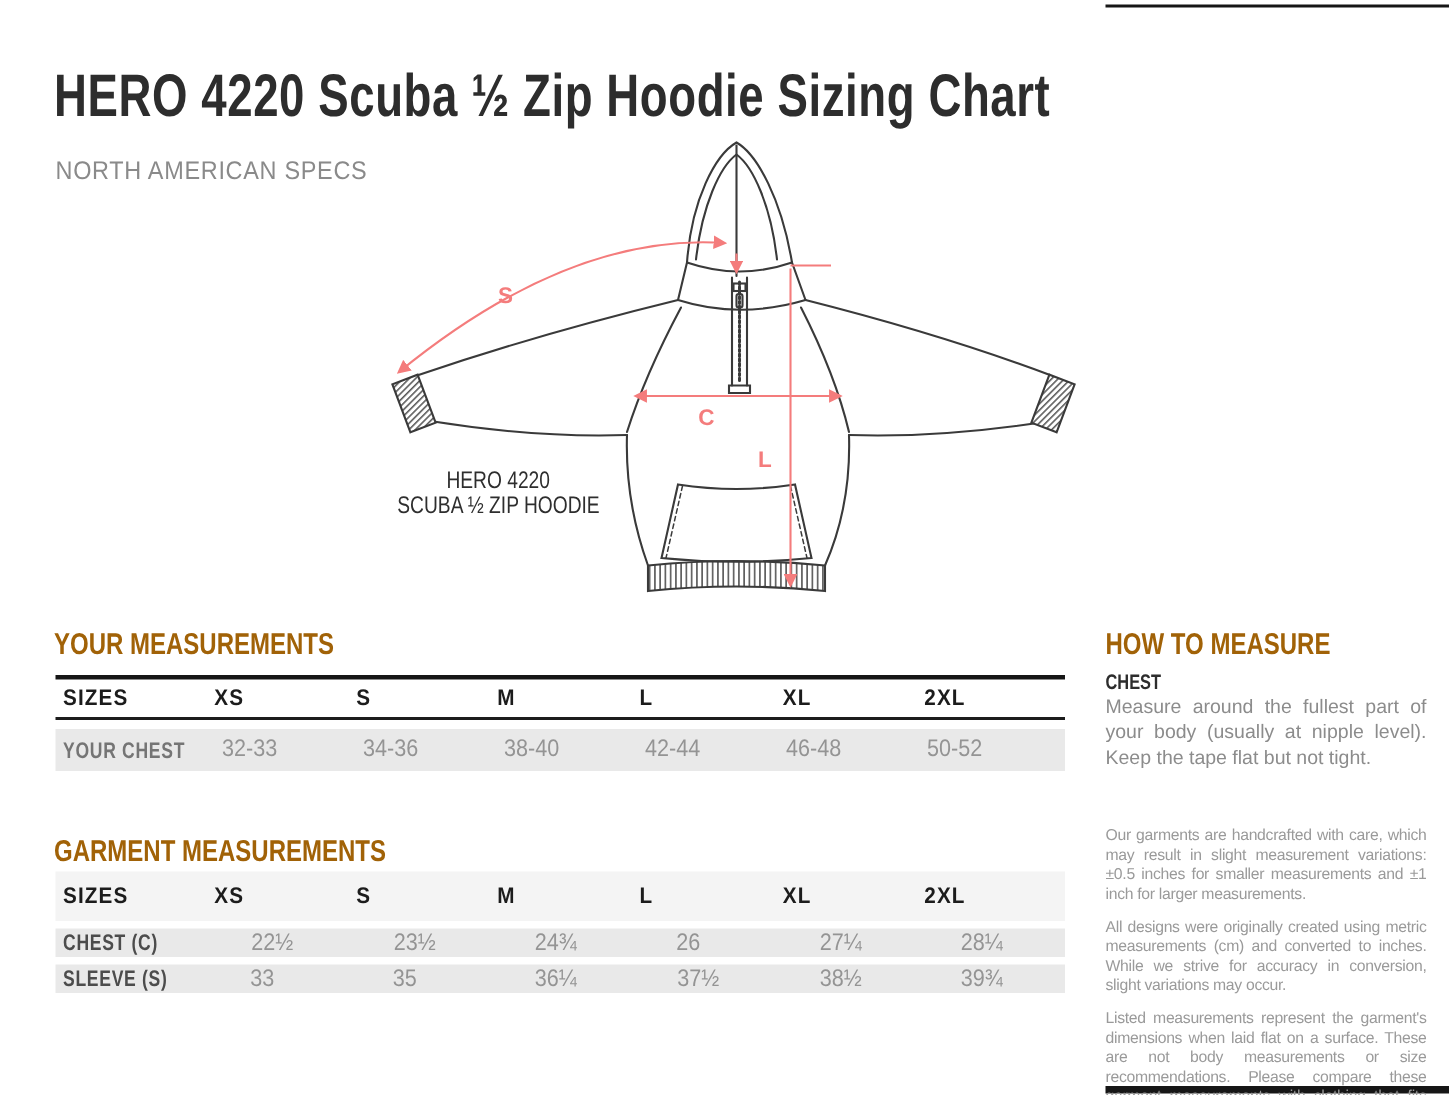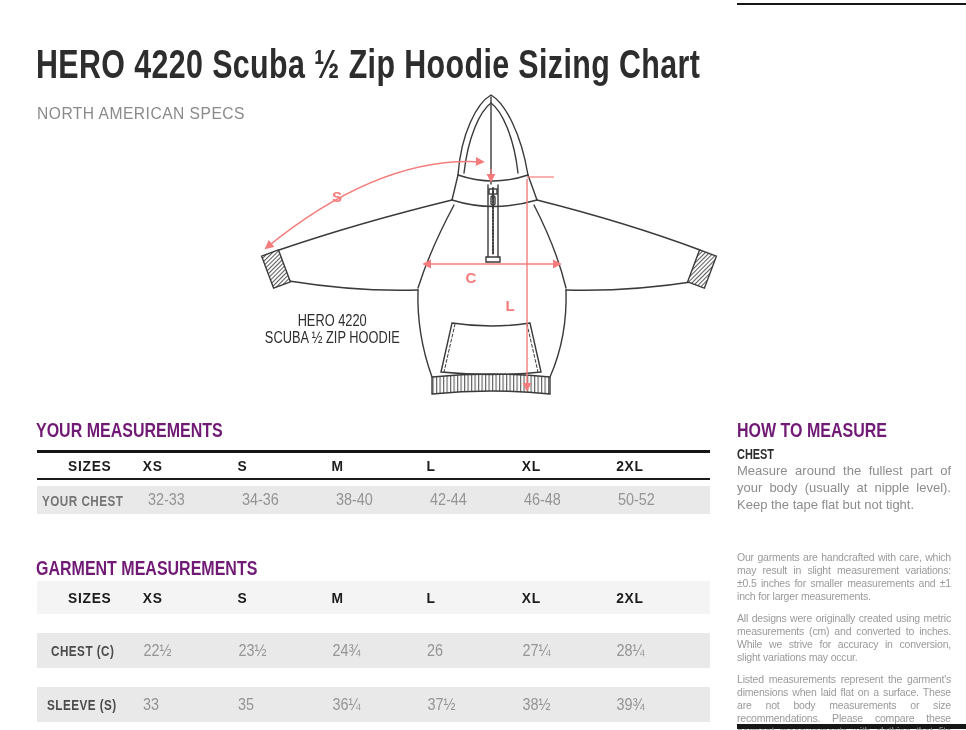--- a/index.html
+++ b/index.html
@@ -14,40 +14,40 @@
   .title .cond{transform:scaleX(0.76);}
   .subtitle{position:absolute;left:37px;top:104px;font-size:17px;font-weight:normal;color:#8a8a8a;
             letter-spacing:0.5px;}
   .subtitle .cond{transform:scaleX(0.92);}
 
   .diagram{position:absolute;left:240px;top:85px;width:510px;height:330px;}
   .product-label{position:absolute;left:243px;top:312px;width:178px;text-align:center;
                  color:#2e2e2e;font-weight:normal;font-size:16px;line-height:17px;}
   .product-label .condc{transform:scaleX(0.80);}
 
-  .sec-head{position:absolute;font-size:20px;font-weight:bold;color:#701a75;line-height:1;}
+  .sec-head{position:absolute;font-size:20px;font-weight:bold;color:#a16207;line-height:1;}
   .sec-head .cond{transform:scaleX(0.80);}
 
   .tbl{position:absolute;left:37px;width:673px;}
   .trow{display:flex;align-items:center;}
   .tcell{flex:1 1 0;text-align:left;}
-  .tcell.first{flex:0 0 100px;text-align:center;padding-left:5px;}
+  .tcell.first{flex:0 0 100px;text-align:left;padding-left:5px;}
   .hcell{font-size:15px;font-weight:bold;color:#1c1c1c;letter-spacing:0.8px;}
   .hcell .condc,.hcell .cond{transform:scaleX(0.92);}
   .rlabel{font-size:15px;font-weight:bold;letter-spacing:0.6px;}
   .val{font-size:16px;color:#949494;}
   .val .condc{transform:scaleX(0.90);}
 
   .t1-top{border-top:3px solid #161616;}
   .t1-head{height:25px;border-bottom:2px solid #1c1c1c;}
   .t1-row{height:28px;margin-top:6px;background:#e9e9e9;}
   .t1-row .rlabel{color:#757575;}
 
   .t2-head{height:33px;background:#f4f4f4;}
-  .t2-row{height:35px;margin-top:19px;}
+  .t2-row{height:19px;margin-top:5px;gap:24px;}
   .t2-row.dark{background:#e9e9e9;}
   .t2-row.light{background:#f3f3f3;}
   .t2-row .rlabel{color:#4c4c4c;}
 
   .howto-sub{position:absolute;left:737px;top:446px;font-size:14px;font-weight:bold;color:#2d2d2d;}
   .howto-body{position:absolute;left:737px;top:462px;width:214px;font-size:13px;line-height:17px;
               color:#8c8c8c;text-align:justify;}
   .notes{position:absolute;left:737px;top:551px;width:214px;font-size:10.5px;line-height:13px;
          color:#9a9a9a;text-align:justify;letter-spacing:-0.2px;}
   .notes p{margin:0 0 9px 0;}

